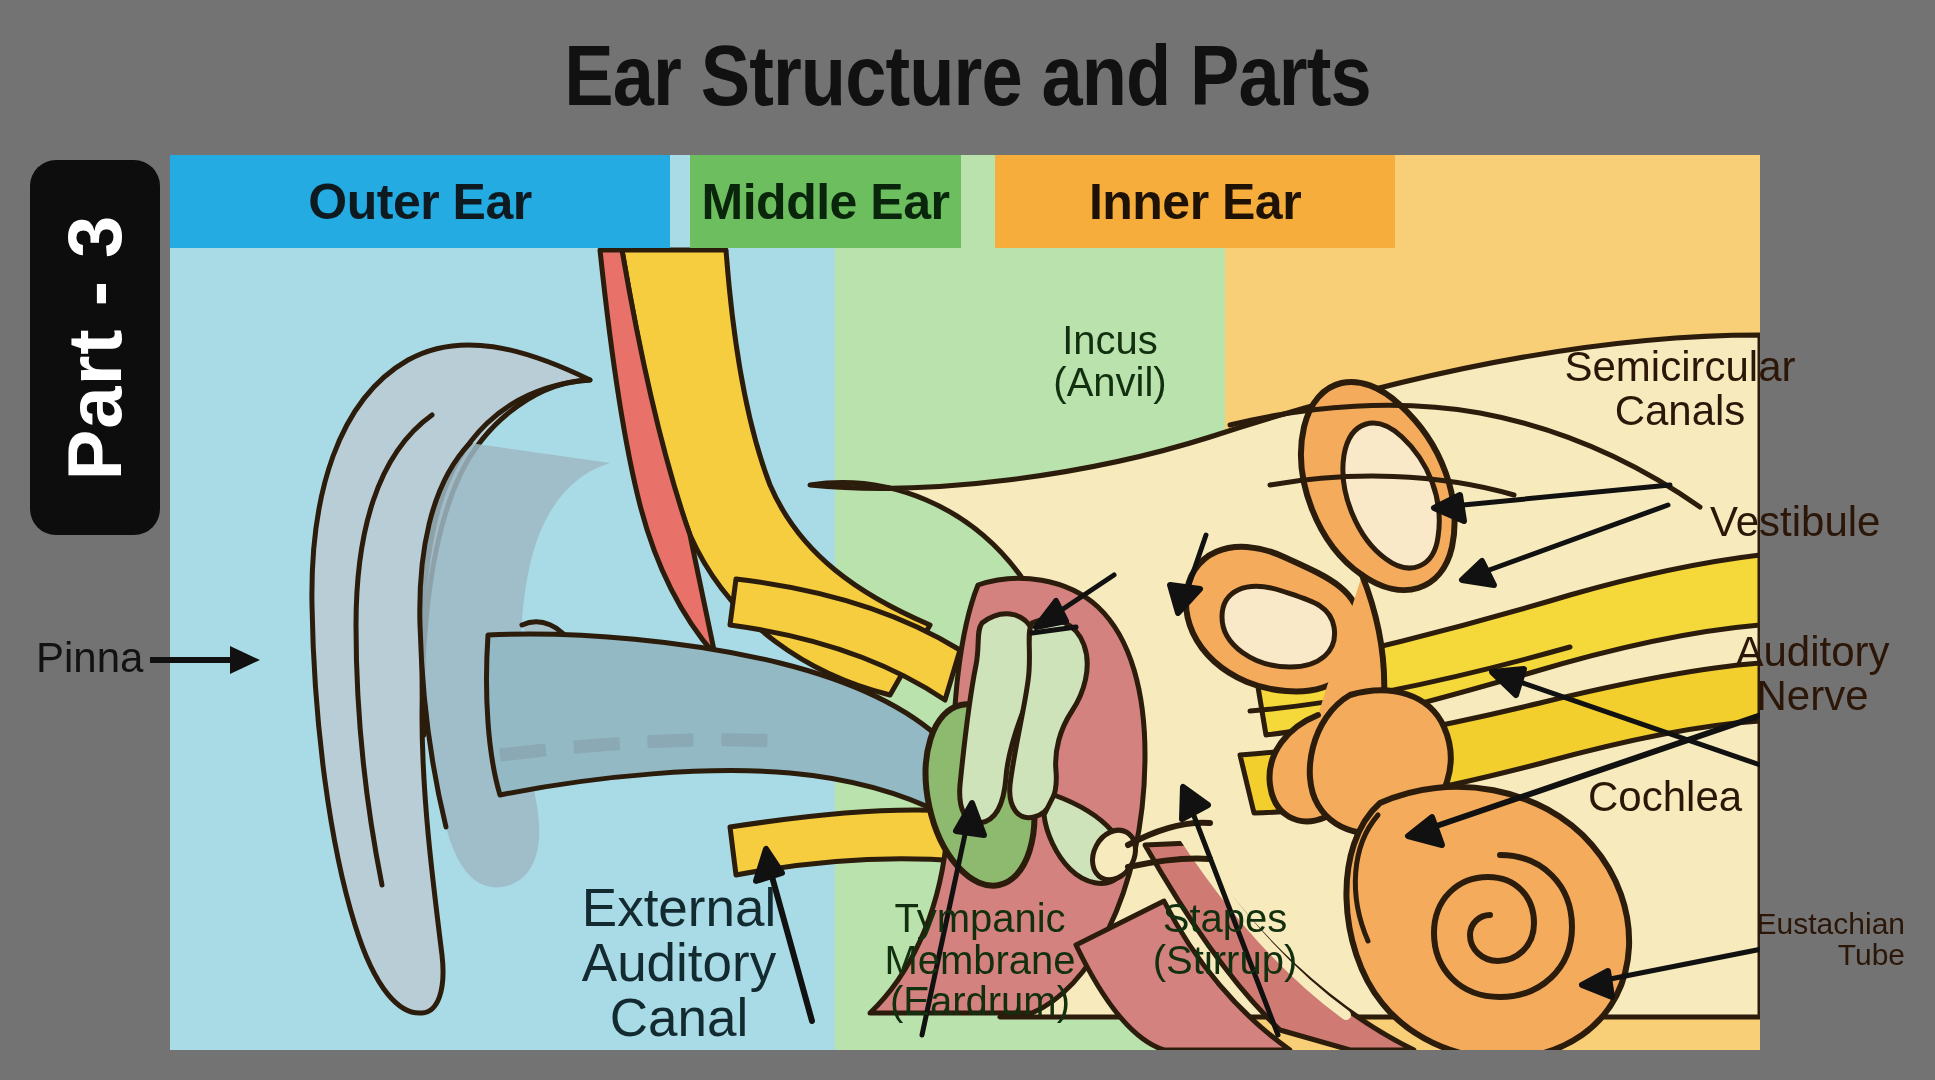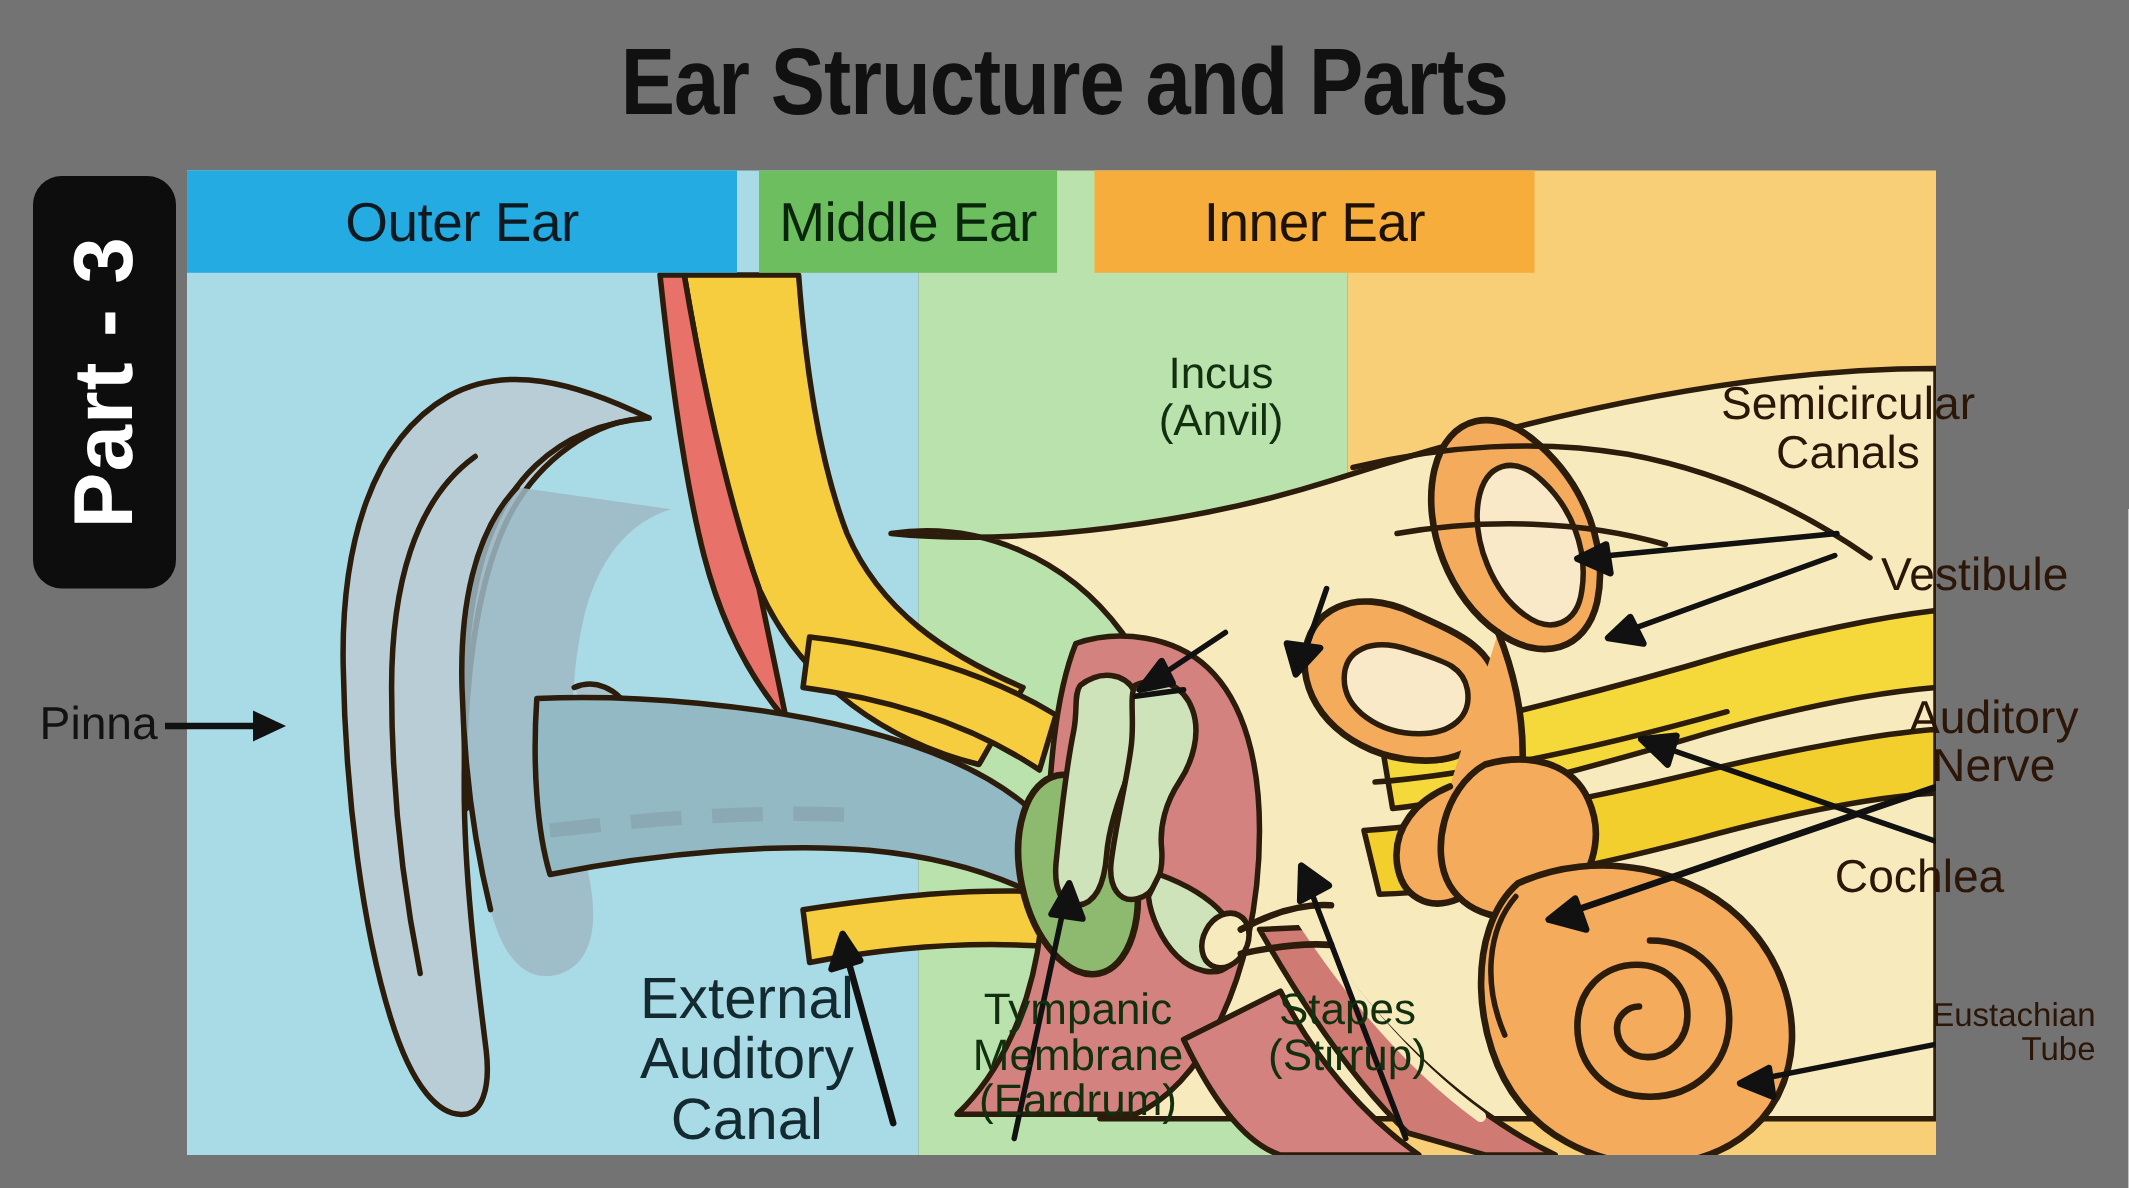--- a/index.html
+++ b/index.html
@@ -58,21 +58,21 @@
   
   .panel { position: absolute; top: 0; height: 895px; }
   #panel-outer  { left: 0px;   width: 665px; background: #a9dbe6; }
   #panel-middle { left: 665px; width: 390px; background: #b9e2ad; }
   #panel-inner  { left: 1055px; width: 535px; background: #f8ce77; }
 
   
   .panel-header {
     position: absolute; top: 0; height: 93px;
     display: flex; align-items: center; justify-content: center;
-    font-size: 50px; font-weight: normal; color: #0e1a1f;
+    font-size: 50px; font-weight: bold; color: #0e1a1f;
     letter-spacing: -0.5px;
   }
   #header-outer  { left: 0px;   width: 500px; background: #24abe2; }
   #header-middle { left: 520px; width: 271px; background: #6dbe5f; color:#09250b;}
   #header-inner  { left: 825px; width: 400px; background: #f6ad3c; color:#1d1205;}
 
   
   #anatomy { position: absolute; left: 0; top: 0; }
 
   
@@ -90,21 +90,21 @@
 
   #lbl-pinna      { left: 36px;  top: 636px; font-size: 42px; color:#121212;}
   #lbl-external   { left: 544px; top: 880px; width: 270px; text-align: center; font-size: 53px; color:#142a31;}
   #lbl-malleus    { left: 856px; top: 389px; width: 230px; text-align: center; font-size: 38px;}
   #lbl-incus      { left: 1000px; top: 320px; width: 220px; text-align: center; font-size: 40px;}
   #lbl-tympanic   { left: 830px; top: 898px; width: 300px; text-align: center; font-size: 40px;}
   #lbl-stapes     { left: 1095px; top: 898px; width: 260px; text-align: center; font-size: 40px;}
   #lbl-semi       { left: 1480px; top: 345px; width: 400px; text-align: center; font-size: 42px;}
   #lbl-vestibule  { left: 1710px; top: 500px; font-size: 42px;}
   #lbl-auditory   { left: 1700px; top: 630px; width: 225px; text-align: center; font-size: 42px;}
-  #lbl-cochlea    { left: 1668px; top: 775px; font-size: 42px;}
+  #lbl-cochlea    { left: 1588px; top: 775px; font-size: 42px;}
   #lbl-eustachian { left: 1595px; top: 908px; width: 310px; text-align: right; font-size: 30px;}
 </style>
 </head>
 <body>
 
 <div id="page">
 
   <div id="page-title">Ear Structure and Parts</div>
 
   <div id="part-badge">

